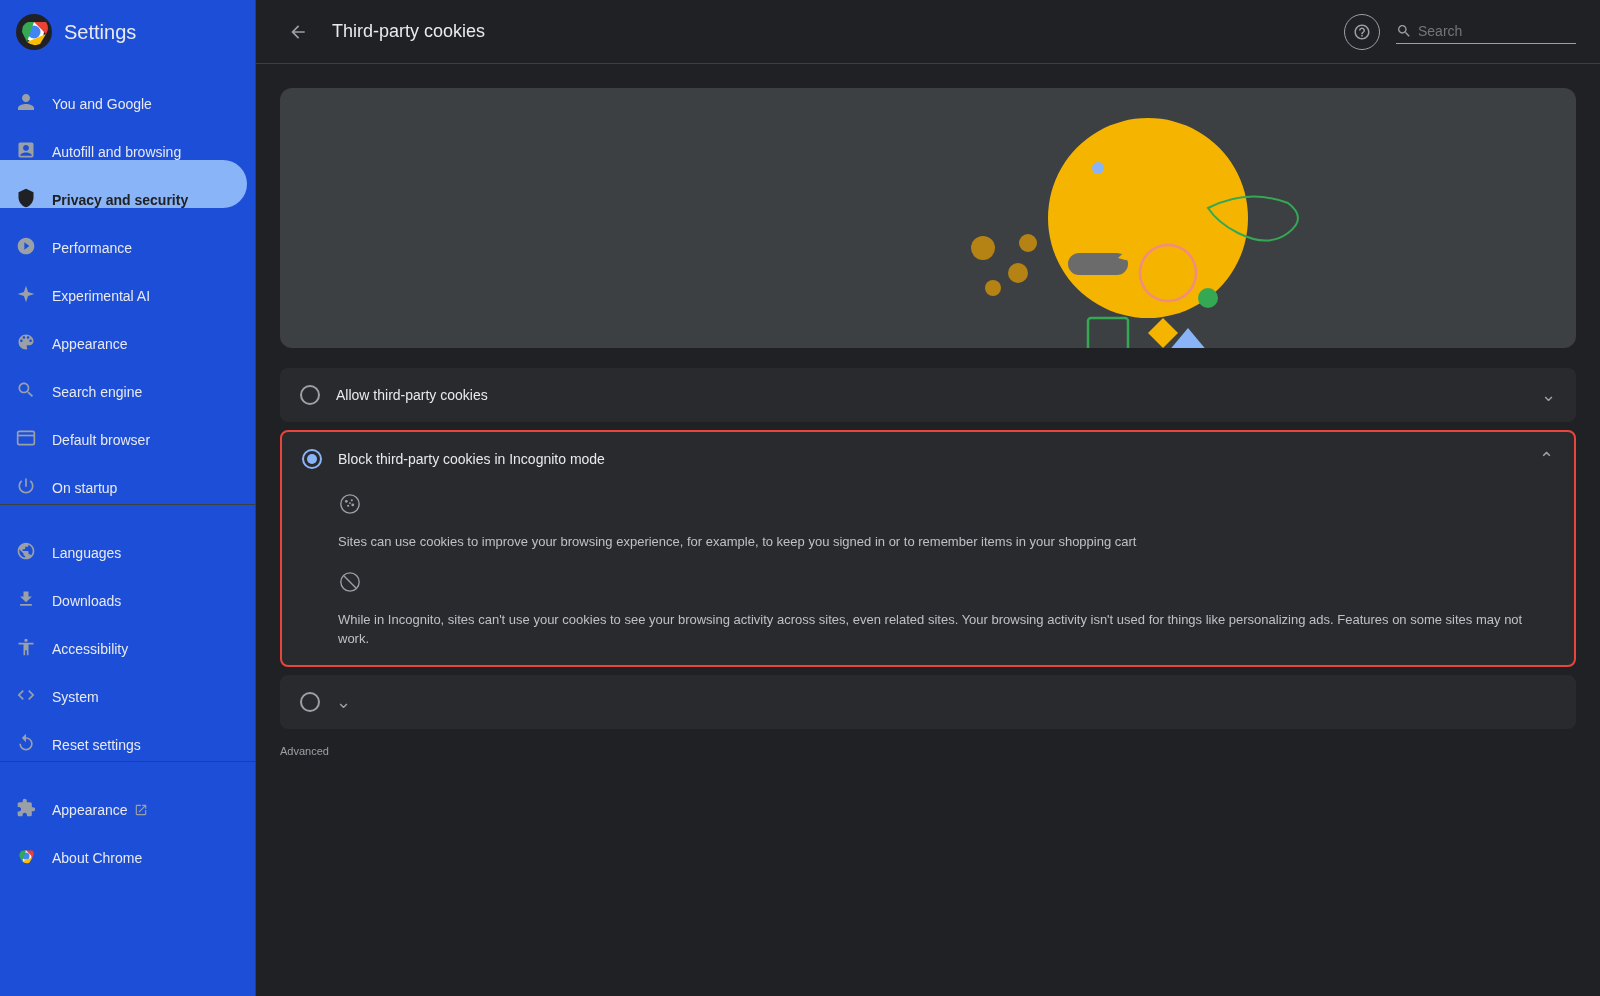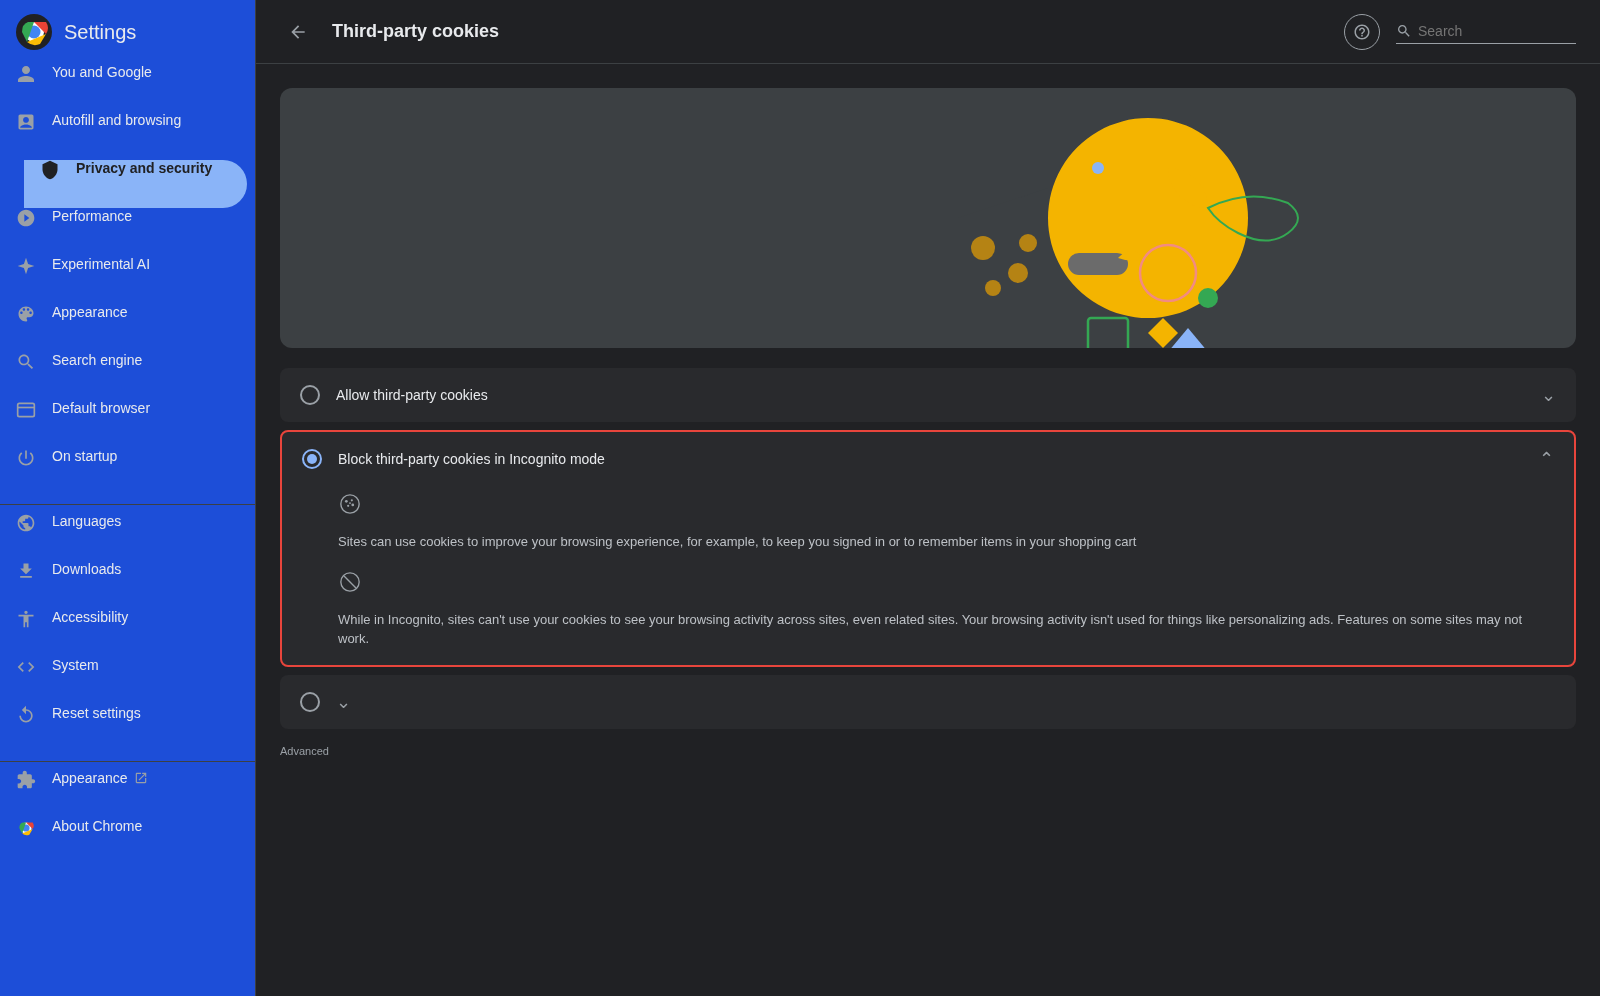--- a/index.html
+++ b/index.html
@@ -36,32 +36,31 @@
       height: 36px;
       flex-shrink: 0;
     }
     .sidebar-title {
       font-size: 20px;
       font-weight: 400;
       color: #e8eaed;
     }
     .nav-item {
       display: flex;
-      align-items: flex-start;
+      align-items: flex-end;
       padding: 0 16px;
       height: 48px;
       gap: 16px;
       cursor: pointer;
       border-radius: 0 24px 24px 0;
       margin-right: 8px;
       transition: background 0.15s;
     }
     .nav-item.active {
       background: #8ab4f8;
-      margin-left: 24px;
     }
     .nav-item.active .nav-label { color: #202124; font-weight: 600; }
     .nav-item.active .nav-icon { color: #202124; }
     .nav-icon {
       width: 20px;
       height: 20px;
       display: flex;
       align-items: center;
       justify-content: center;
       color: #9aa0a6;
@@ -108,21 +107,21 @@
       height: 36px;
       border-radius: 50%;
       display: flex;
       align-items: center;
       justify-content: center;
       cursor: pointer;
       color: #9aa0a6;
     }
     .page-title {
       font-size: 18px;
-      font-weight: 700;
+      font-weight: 400;
       flex: 1;
     }
     .top-bar-right {
       display: flex;
       align-items: center;
       gap: 16px;
     }
     .help-btn {
       width: 36px;
       height: 36px;

